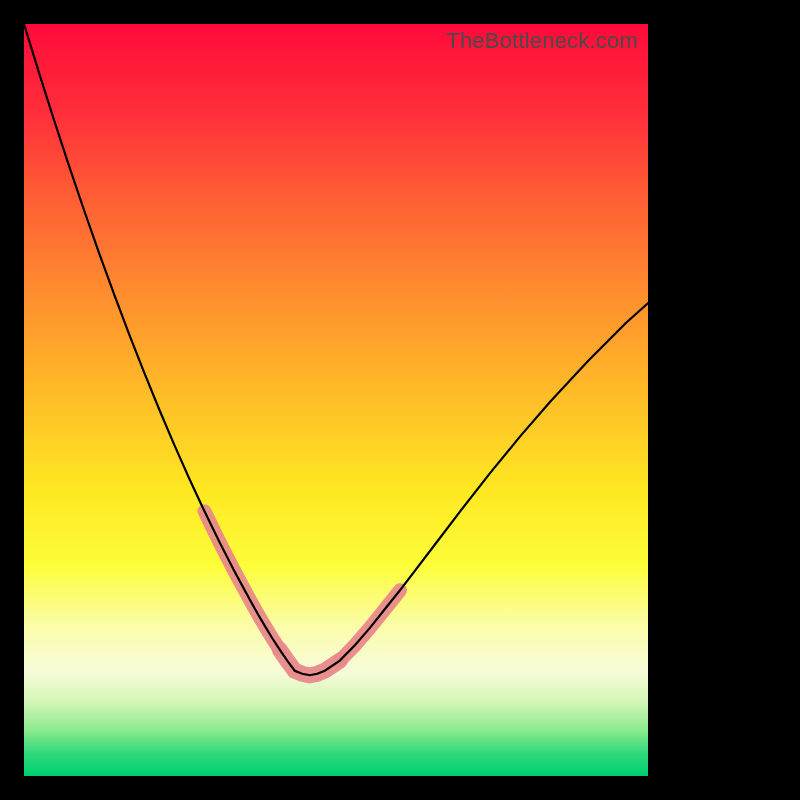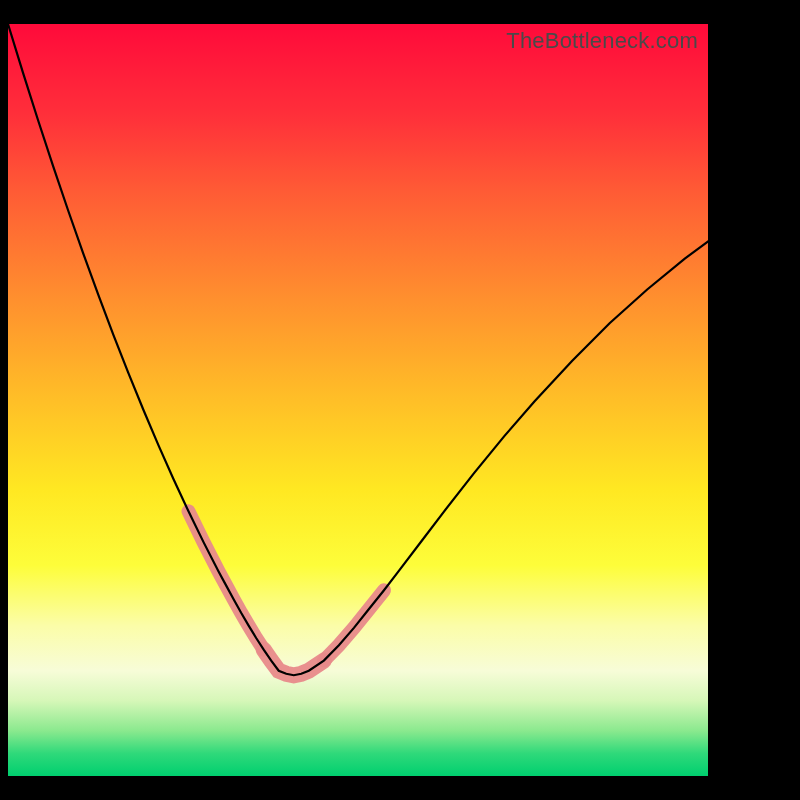--- a/index.html
+++ b/index.html
@@ -5,23 +5,23 @@
   * { margin: 0; padding: 0; box-sizing: border-box; }
   html, body { width: 800px; height: 800px; overflow: hidden; background: #000; }
   .frame {
     position: relative;
     width: 800px;
     height: 800px;
     background: #000;
   }
   .plot-area {
     position: absolute;
-    left: 8px;
+    left: 24px;
     top: 24px;
-    width: 700px;
+    width: 624px;
     height: 752px;
     background: linear-gradient(to bottom,
       #ff0a3a 0%,
       #ff2f3a 12%,
       #ff5a35 22%,
       #ff8a2f 35%,
       #ffb828 48%,
       #ffe822 62%,
       #fdfd3a 72%,
       #fbfda8 80%,

